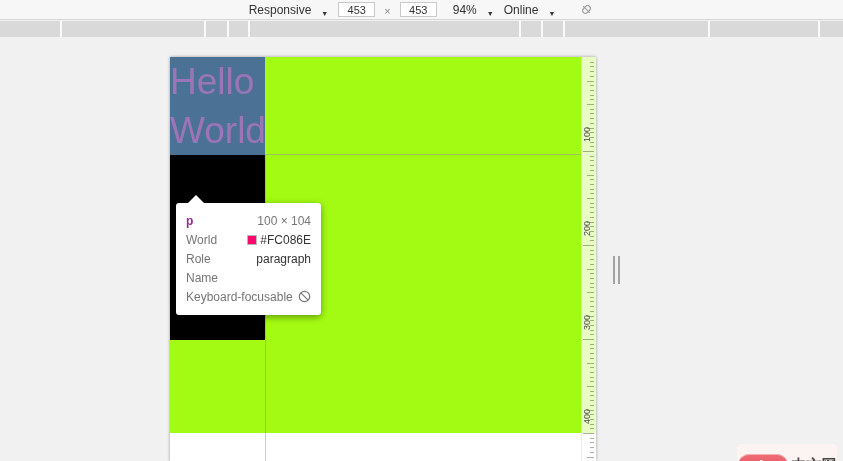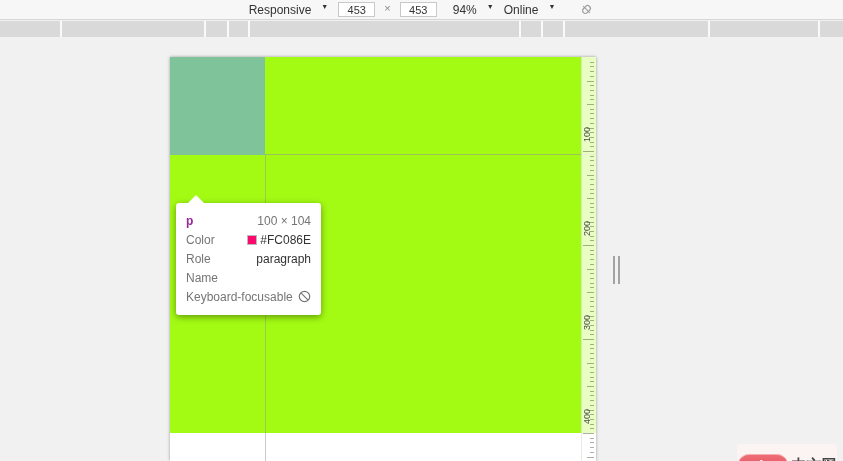--- a/index.html
+++ b/index.html
@@ -6,21 +6,21 @@
   html,body { width:843px; height:461px; overflow:hidden; }
   body { font-family:"Liberation Sans", sans-serif; background:#f1f1f1; position:relative; }
 
   
   .toolbar {
     position:absolute; left:0; top:0; width:843px; height:20px;
     background:#f7f7f7; border-bottom:1px solid #d6d6d6;
     display:flex; align-items:center; justify-content:center; gap:10px;
     font-size:12px; color:#333;
   }
-  .tb-group { display:flex; align-items:flex-start; gap:8px; cursor:default; }
+  .tb-group { display:flex; align-items:flex-end; gap:8px; cursor:default; }
   .caret { font-size:7px; color:#333; margin-left:2px; }
   .size-input {
     width:37px; height:15px; border:1px solid #c9c9c9; background:#fff;
     font-size:11px; text-align:center; color:#333; font-family:"Liberation Sans",sans-serif;
   }
   .times { color:#8a8a8a; font-size:11px; padding:0 1px; }
   .rotate-icon { width:15px; height:15px; position:relative; opacity:.65; margin-left:14px; }
   .rotate-icon svg { display:block; }
 
   
@@ -135,20 +135,23 @@
     <div class="sep" style="left: 541px;"></div>
     <div class="sep" style="left: 563px;"></div>
     <div class="sep" style="left: 708px;"></div>
     <div class="sep" style="left: 818px;"></div>
   </div>
 
 <div class="workspace">
 
   <div class="viewport">
     <div class="page-body" style="background: rgb(163, 251, 19);"></div>
+    <div class="black-box">
+      <p class="hello-text" style="color: rgb(252, 8, 110);">Hello World</p>
+    </div>
     <div class="hl-overlay"></div>
     <div class="guide-h"></div>
     <div class="guide-v"></div>
     <div class="ruler" id="ruler">
         <div class="tick" style="top: 4.7px; width: 4px;"></div>
         <div class="tick" style="top: 9.4px; width: 4px;"></div>
         <div class="tick" style="top: 14.1px; width: 4px;"></div>
         <div class="tick" style="top: 18.8px; width: 4px;"></div>
         <div class="tick" style="top: 23.5px; width: 7px;"></div>
         <div class="tick" style="top: 28.2px; width: 4px;"></div>
@@ -240,21 +243,21 @@
 
   <div class="scroll-thumb"></div>
 
   <div class="tooltip">
     <div class="arrow"></div>
     <div class="tt-row">
       <span class="tag-name">p</span>
       <span class="tt-label">100 × 104</span>
     </div>
     <div class="tt-row">
-      <span class="tt-label">Color</span>
+      <span class="tt-label">World</span>
       <span class="tt-value">
         <span class="swatch" id="swatch" style="background: rgb(252, 8, 110);"></span>
         <span>#FC086E</span>
       </span>
     </div>
     <div class="tt-row">
       <span class="tt-label">Role</span>
       <span class="tt-value">paragraph</span>
     </div>
     <div class="tt-row">

